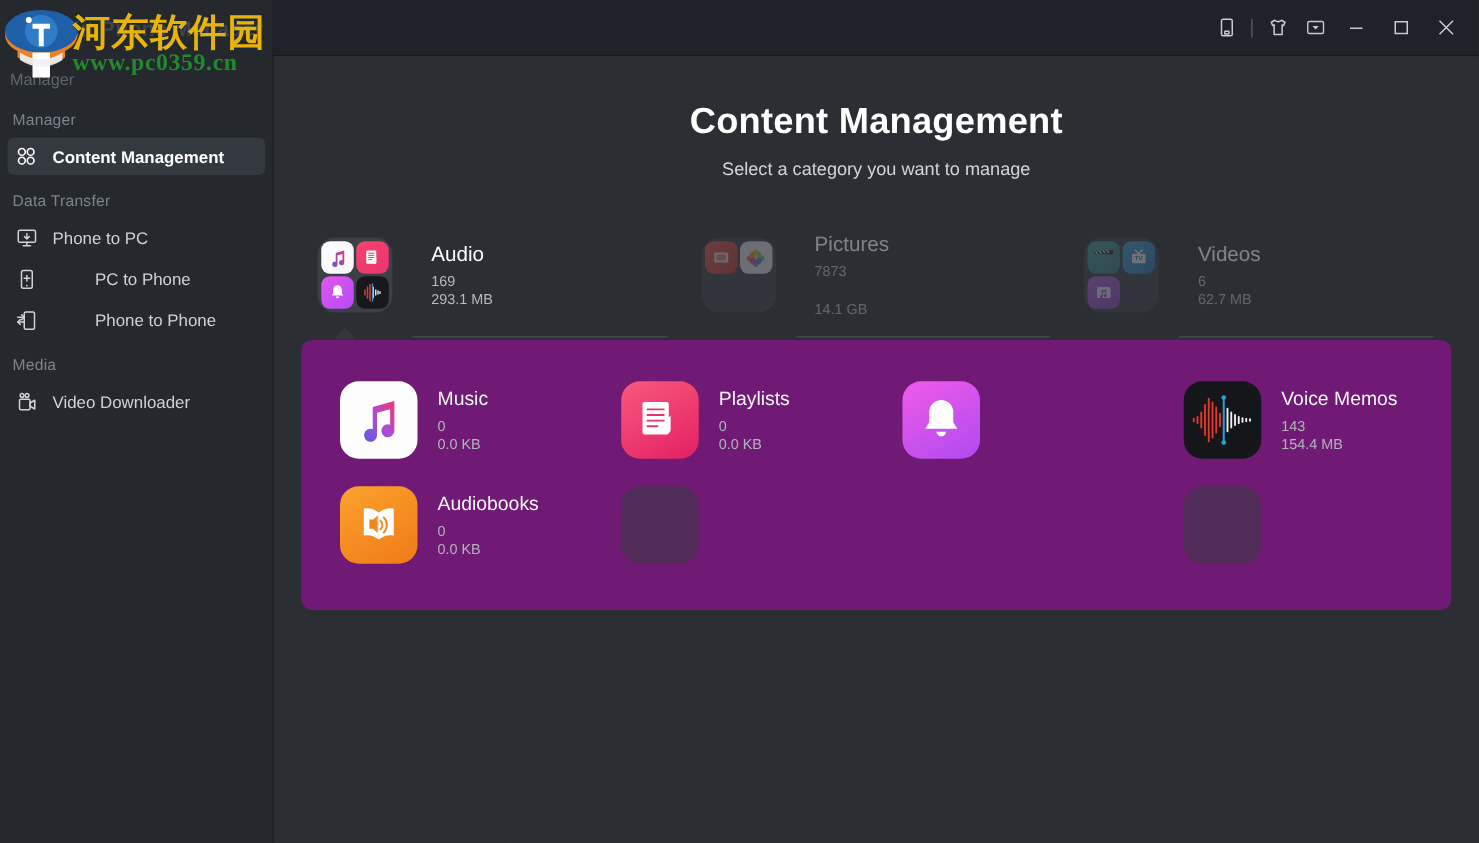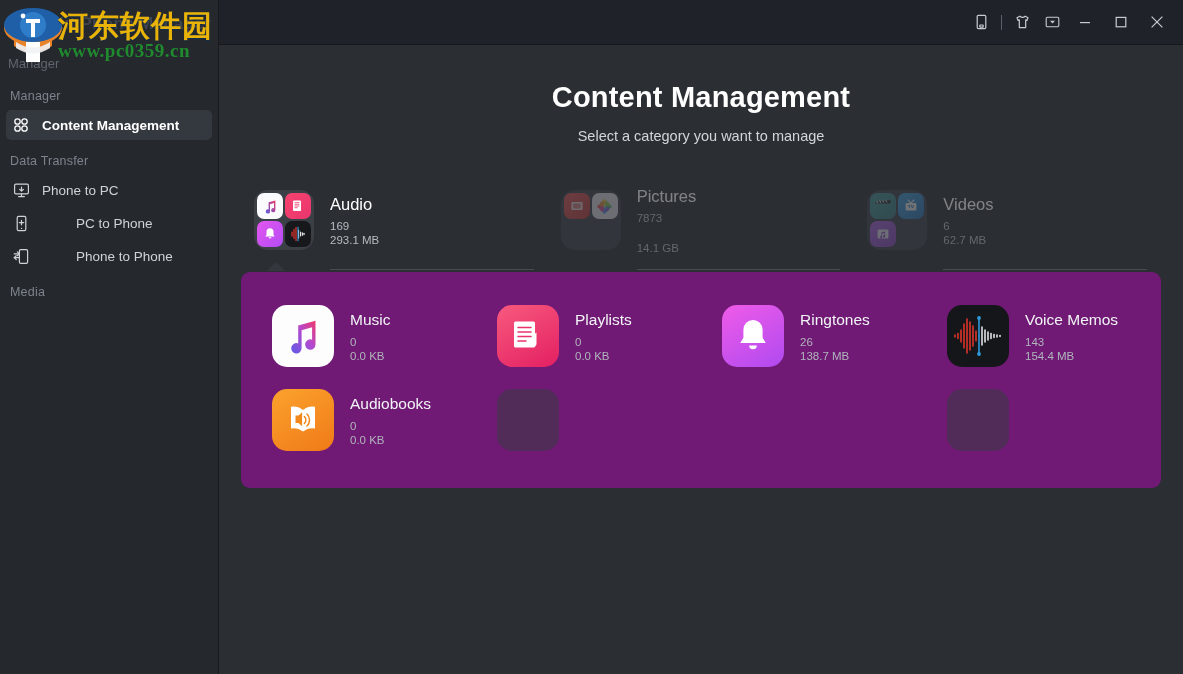--- a/index.html
+++ b/index.html
@@ -156,21 +156,21 @@
   
   .cat-row {
     display: flex;
     margin: 31px 22px 0 22px;
     padding: 0 0px;
   }
   .cat {
     flex: 1 1 0;
     display: flex;
     align-items: center;
-    gap: 16px;
+    gap: 31px;
     padding: 10px 8px 0 13px;
     position: relative;
     cursor: pointer;
   }
   .cat-iconbox {
     width: 60px; height: 60px;
     border-radius: 14px;
     display: grid;
     grid-template-columns: 26px 26px;
     grid-template-rows: 26px 26px;
@@ -333,20 +333,31 @@
           <rect x="6.4" y="1.6" width="8.2" height="13.8" rx="1.4"></rect>
           <path d="M1.2 5.8 h5.2 M1.2 9.6 h5.2" stroke-linecap="round"></path>
           <path d="M4.4 3.9 L6.4 5.8 L4.4 7.7" stroke-linecap="round" stroke-linejoin="round"></path>
           <path d="M3.2 7.7 L1.2 9.6 L3.2 11.5" stroke-linecap="round" stroke-linejoin="round"></path>
         </svg>
       </span>
       <span>Phone to Phone</span>
     </div>
 
     <div class="nav-group-label">Media</div>
+    <div class="nav-item">
+      <span class="nav-ico">
+        <svg width="17" height="17" viewBox="0 0 17 17" fill="none" stroke="currentColor" stroke-width="1.2">
+          <rect x="2.6" y="6.4" width="8.4" height="8.4" rx="1.2"></rect>
+          <path d="M11 9.4 L14.8 7.2 v7 L11 11.8 z" stroke-linejoin="round"></path>
+          <circle cx="4.6" cy="3.3" r="1.5"></circle>
+            <circle cx="8.6" cy="3.3" r="1.5"></circle>
+        </svg>
+      </span>
+      <span>Video Downloader</span>
+    </div>
   </aside>
 
   <section class="main">
 
     <div class="titlebar">
       <div class="tb-btn">
         <svg width="15" height="16" viewBox="0 0 15 16" fill="none" stroke="currentColor" stroke-width="1.2">
           <rect x="3.2" y="1.4" width="8.6" height="13.2" rx="1.2"></rect>
           <rect x="5.8" y="11" width="3.4" height="2.2" rx=".4"></rect>
         </svg>
@@ -546,25 +557,20 @@
             <div class="sub-meta" style="margin-top:0">0.0 KB</div>
           </div>
         </div>
 
         <div class="sub">
           <div class="sub-ico" style="background:linear-gradient(150deg,#ef5be8,#b04af0)">
             <svg width="42" height="42" viewBox="0 0 42 42">
               <path d="M21 5 a9.6 9.6 0 0 1 9.6 9.6 v8.2 l3.2 5.1 H8.2 l3.2 -5.1 v-8.2 A9.6 9.6 0 0 1 21 5 z" fill="#fff"></path>
               <path d="M17.2 30.4 h7.6 a3.8 3.8 0 0 1 -7.6 0 z" fill="#fff"></path>
             </svg>
-          </div>
-          <div class="sub-txt">
-            <div class="sub-name">Ringtones</div>
-            <div class="sub-meta">26</div>
-            <div class="sub-meta" style="margin-top:0">138.7 MB</div>
           </div>
         </div>
 
         <div class="sub">
           <div class="sub-ico" style="background:#141619">
             <svg width="56" height="44" viewBox="0 0 56 44">
               <g stroke="#e8362c" stroke-width="1.5" stroke-linecap="round">
                 <path d="M5 21 v2"></path>
                   <path d="M8 19.5 v5"></path>
                   <path d="M11 16 v12"></path>

